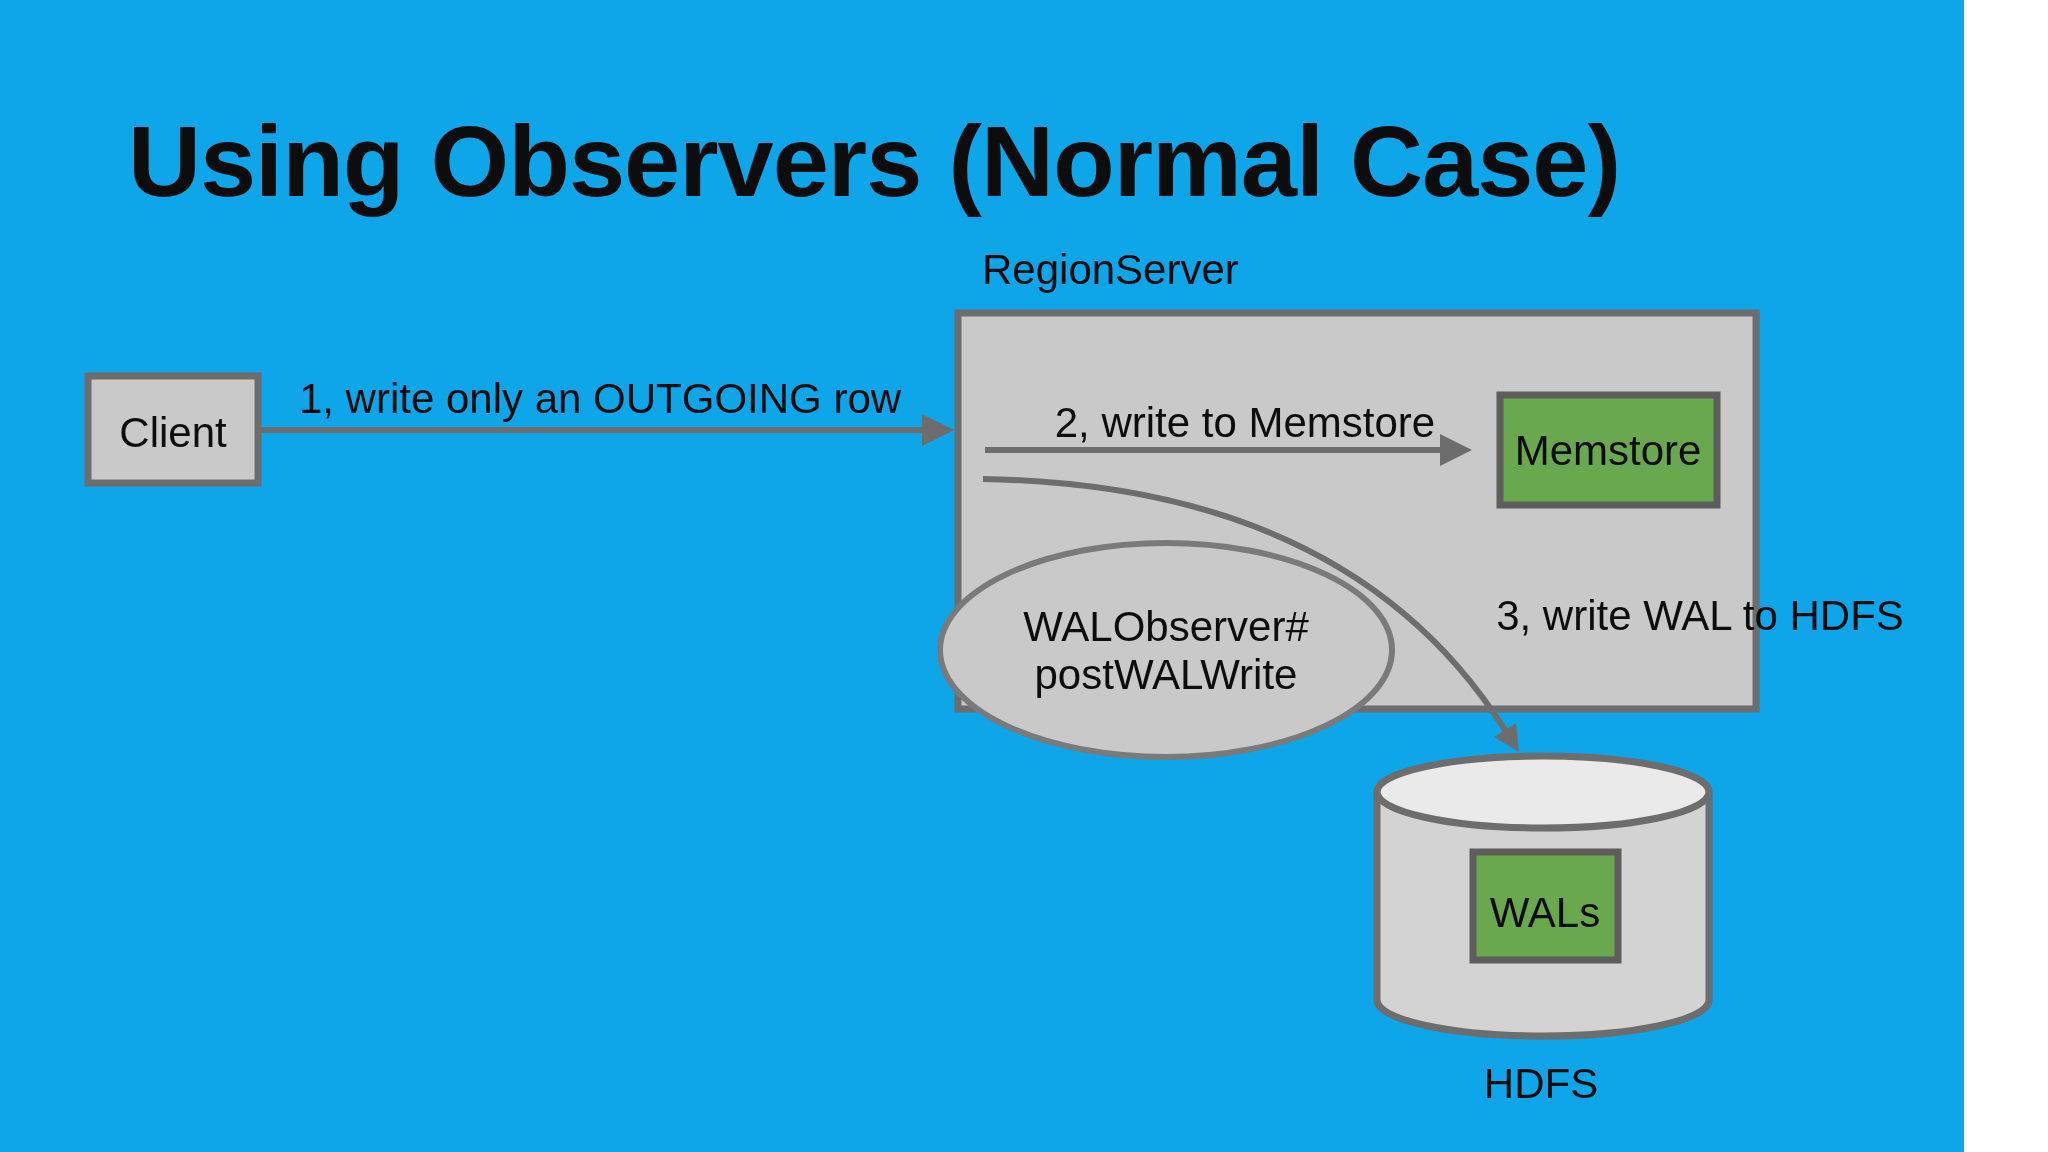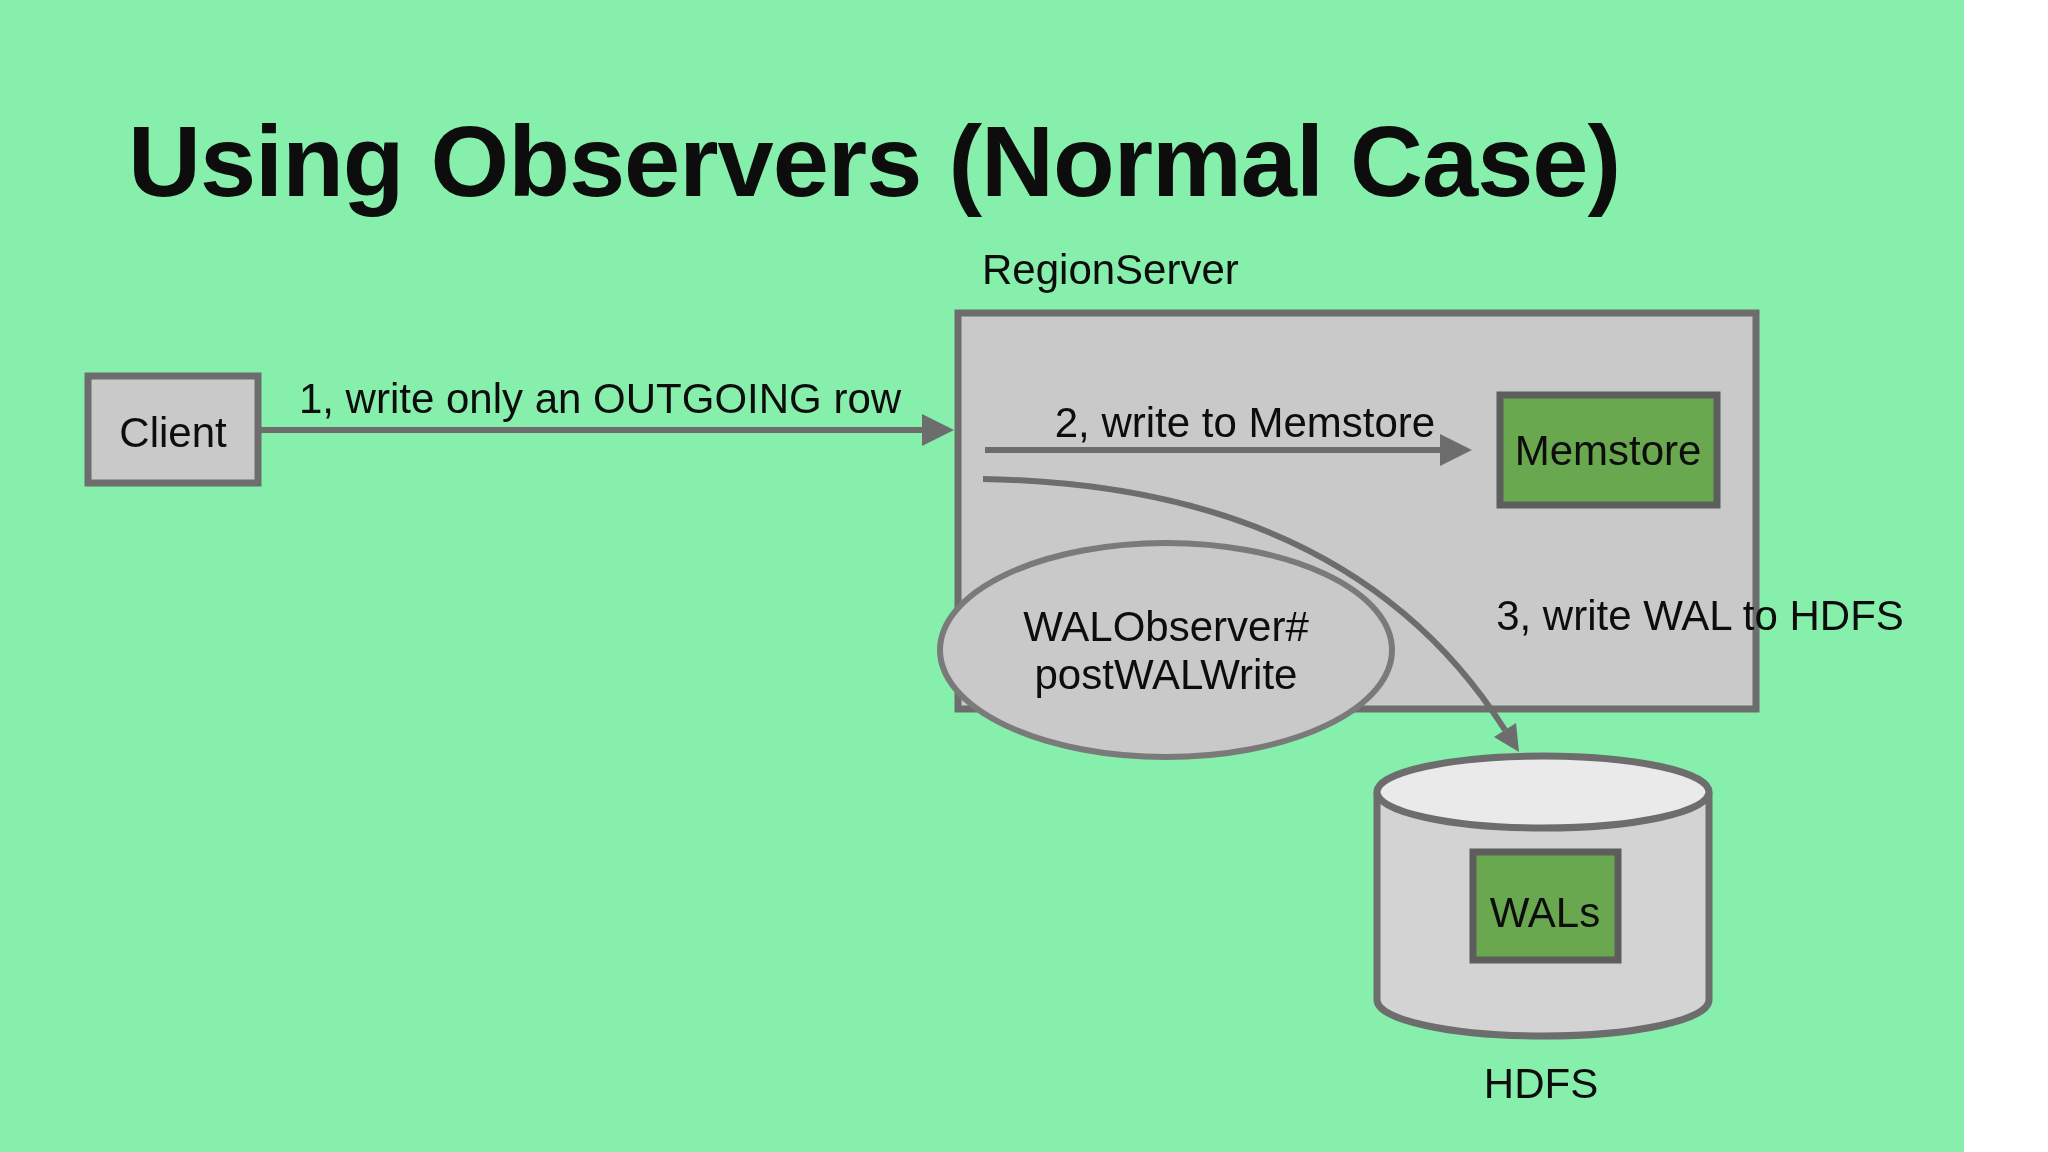--- a/index.html
+++ b/index.html
@@ -8,21 +8,21 @@
     background: #ffffff;
     width: 2048px;
     height: 1152px;
     overflow: hidden;
     font-family: "Liberation Sans", sans-serif;
   }
   #slide {
     position: relative;
     width: 1964px;
     height: 1152px;
-    background: #86efac;
+    background: #0ea5e9;
   }
   svg { display: block; }
 
   .slide-title {
     font-family: "Liberation Sans", sans-serif;
     font-size: 101px;
     font-weight: bold;
     letter-spacing: -1px;
     fill: var(--text, #0d0d0d);
   }

